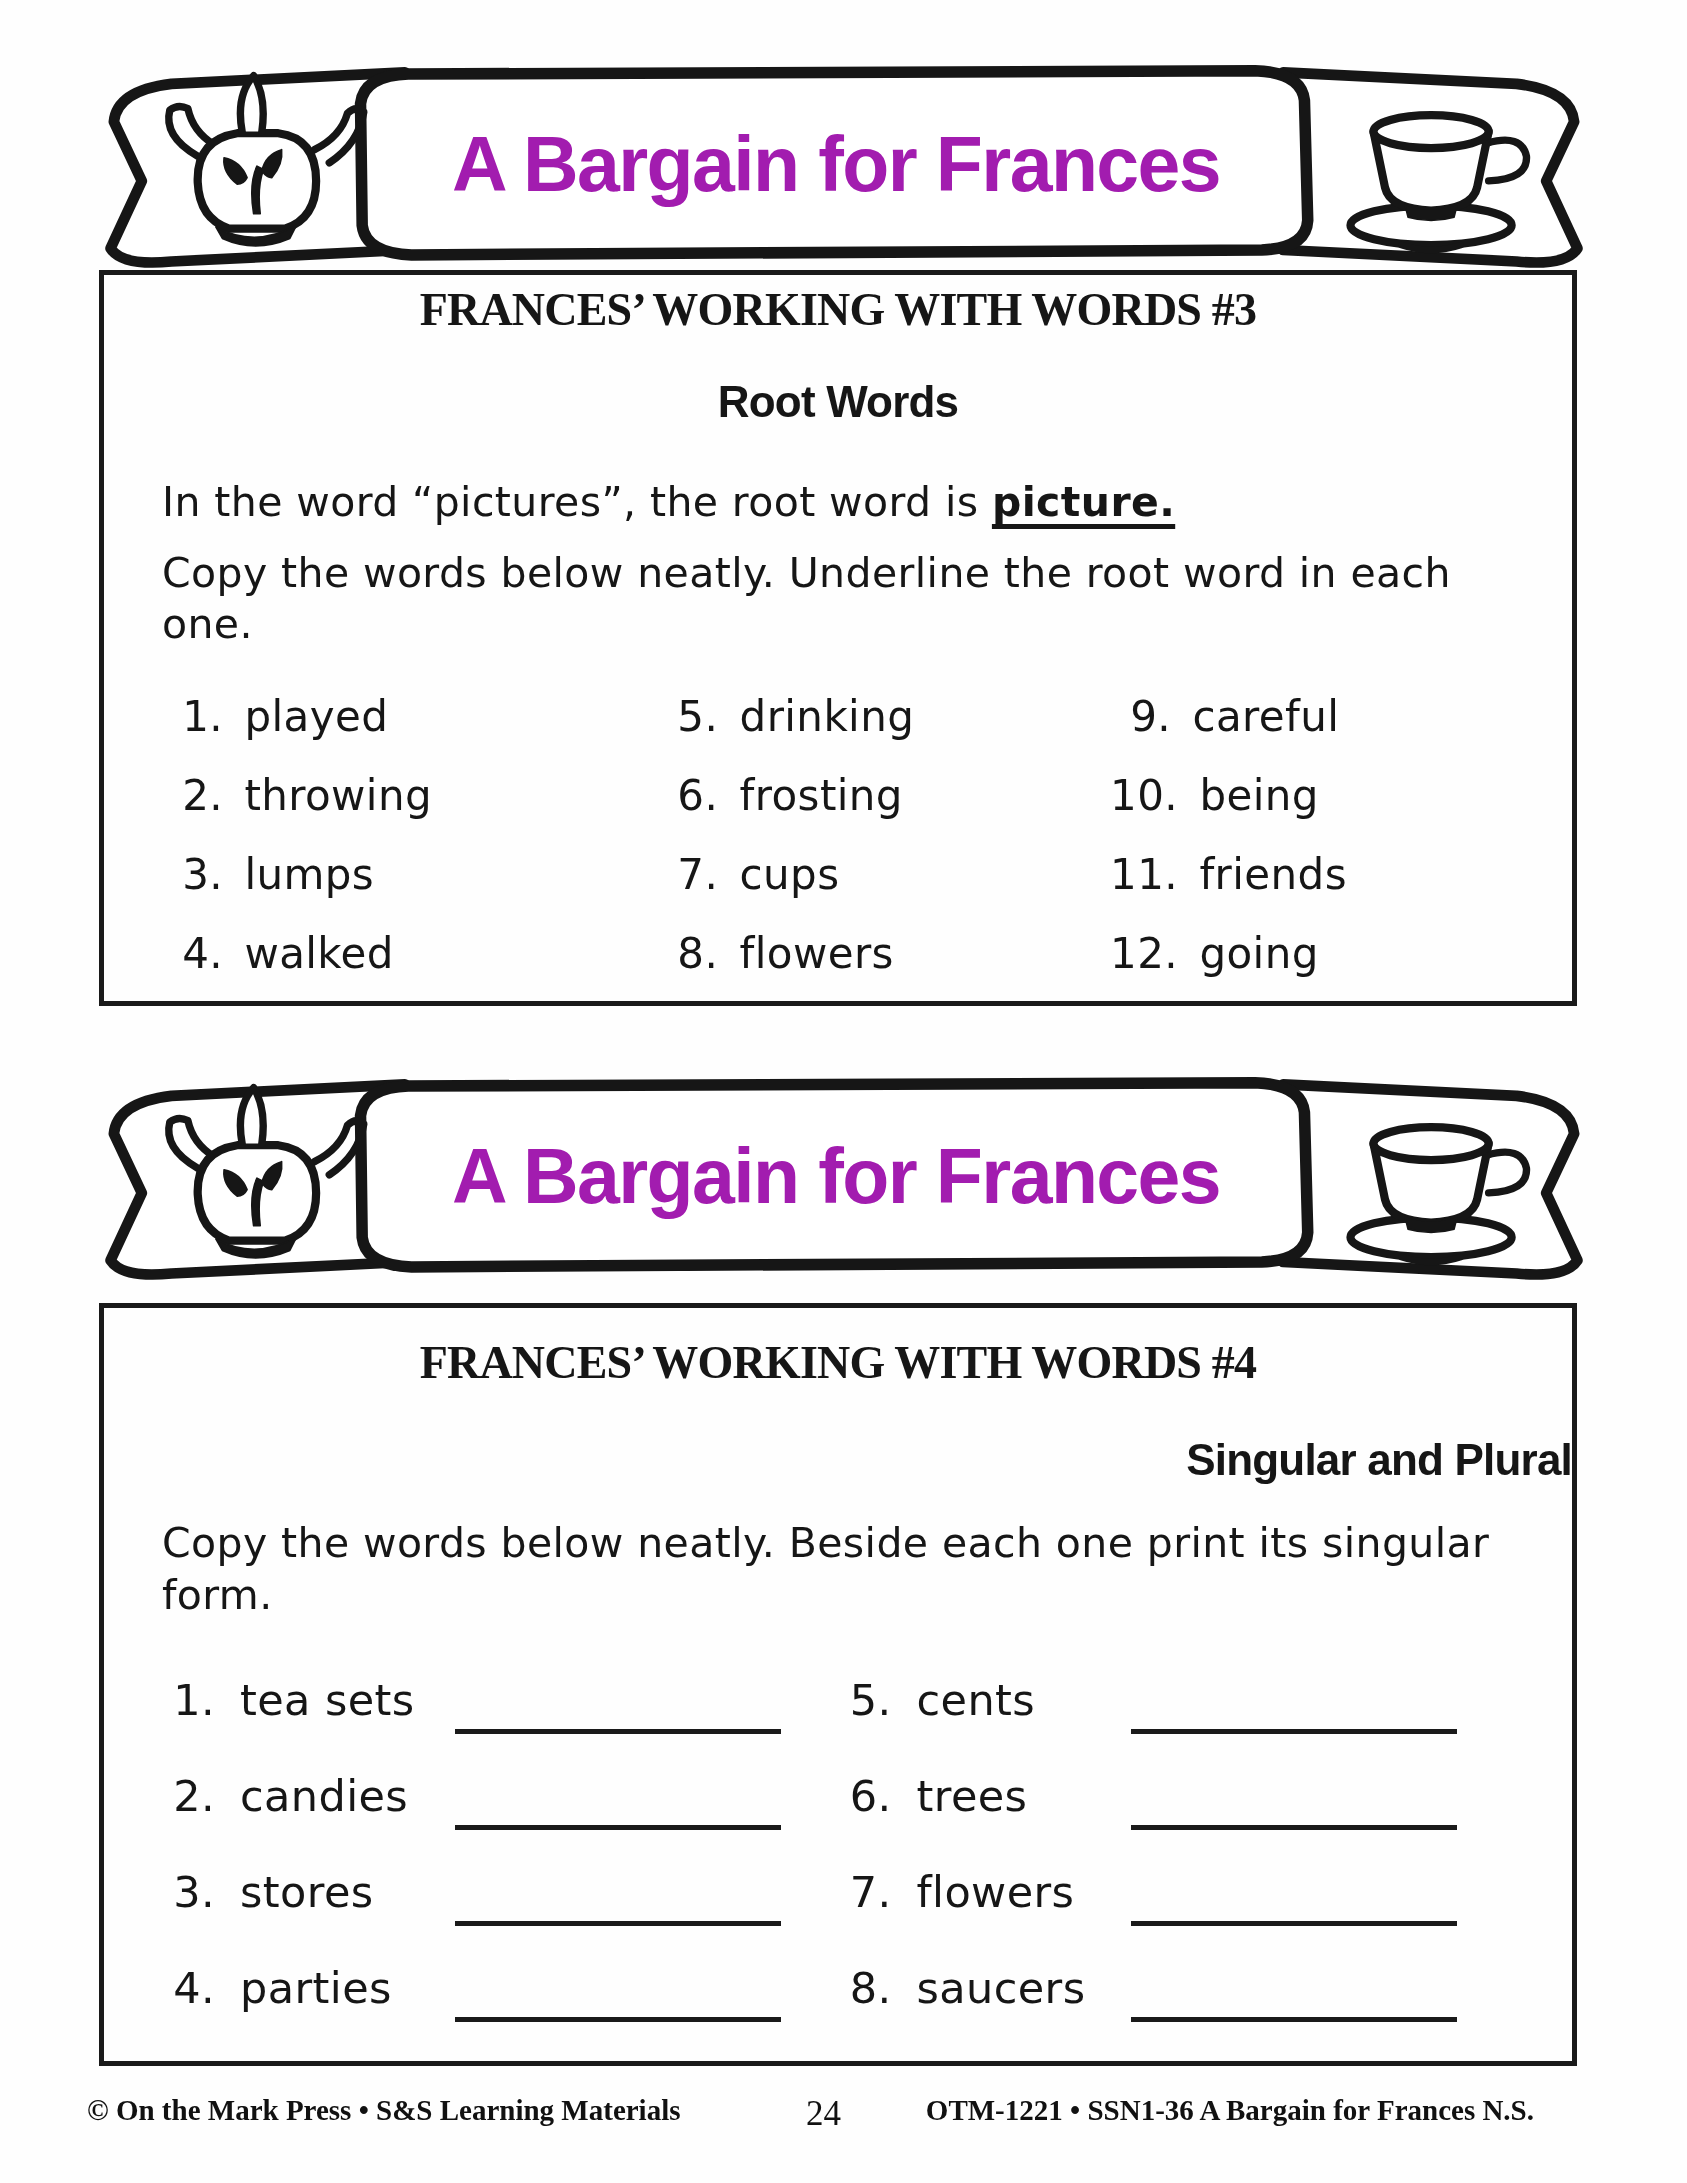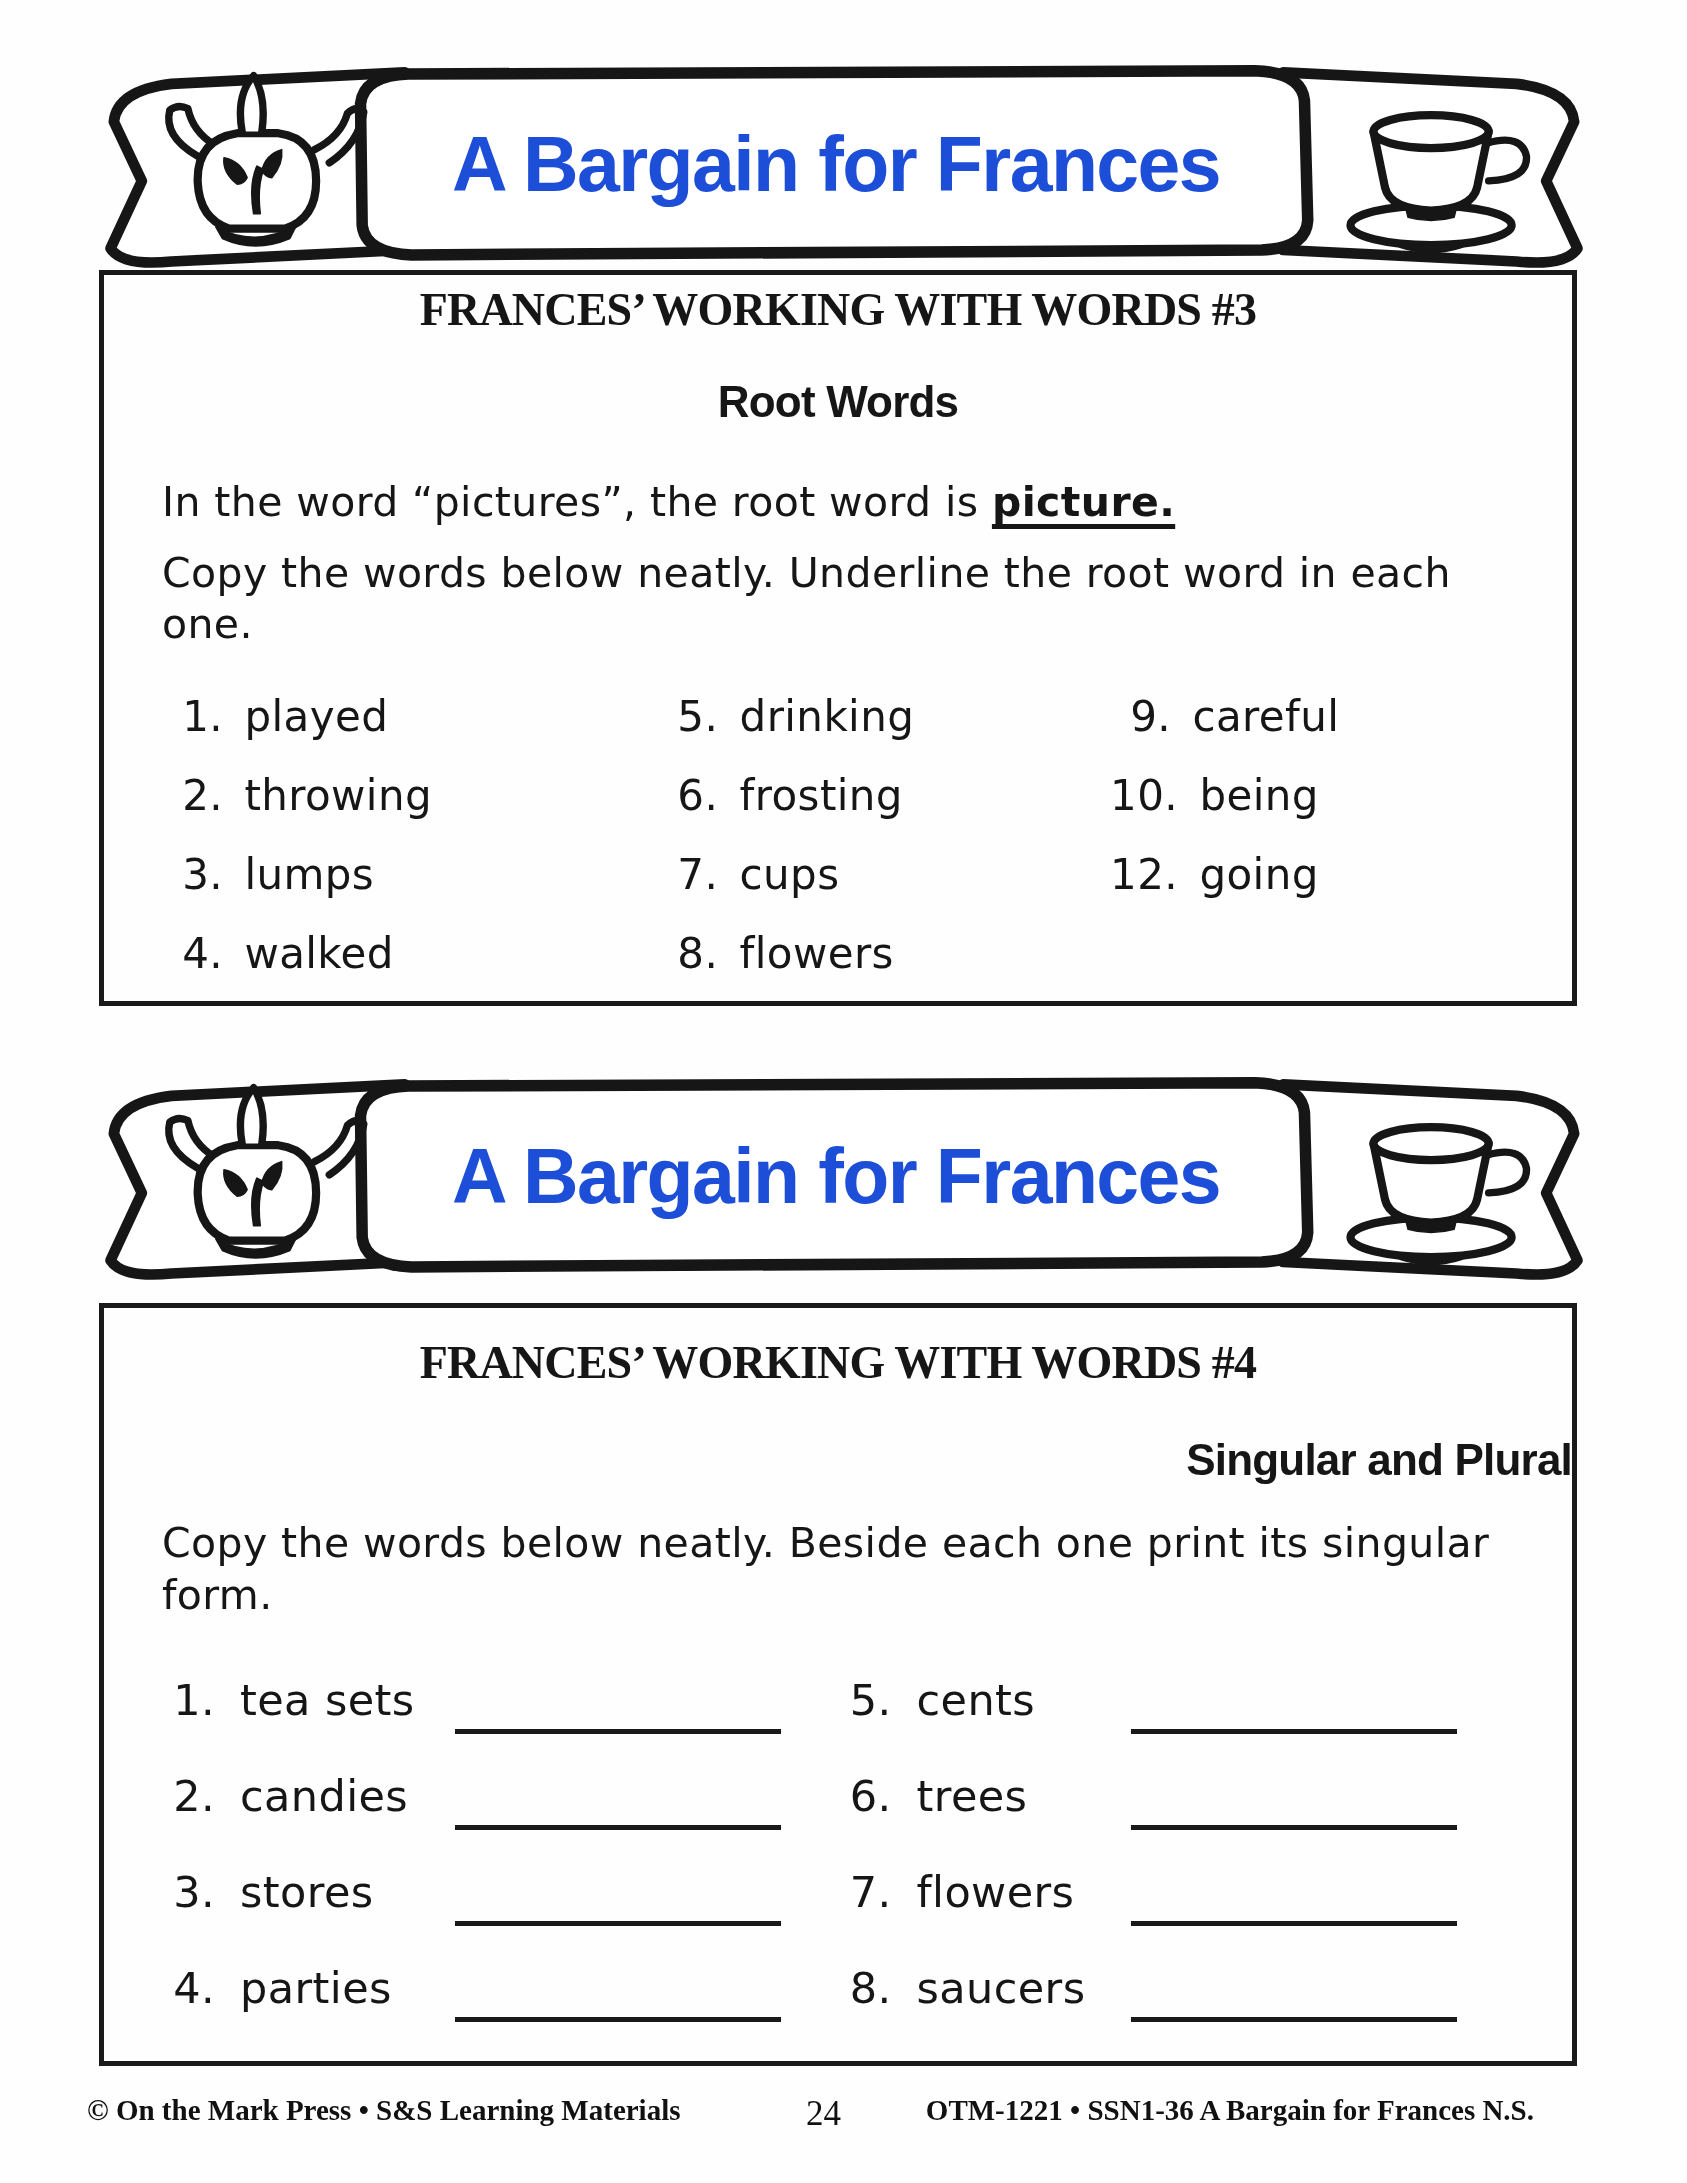--- a/index.html
+++ b/index.html
@@ -11,21 +11,21 @@
 
   
   .banner { position:absolute; left:91px; width:1506px; height:222px; }
   #banner1 { top:51px; }
   #banner2 { top:1063px; }
   .banner svg { position:absolute; left:0; top:0; width:100%; height:100%; }
   .banner-title {
     position:absolute; left:272px; width:946px; top:50%;
     transform:translateY(-47%);
     text-align:center; font-family:"Liberation Sans", sans-serif;
-    font-weight:bold; font-size:77px; letter-spacing:-1.6px; color:#1d4ed8;
+    font-weight:bold; font-size:77px; letter-spacing:-1.6px; color:#a21caf;
     white-space:nowrap;
   }
 
   
   .box { position:absolute; left:99px; width:1468px; border:5.8px solid #1a1a1a; }
   #box1 { top:270px; height:726px; }
   #box2 { top:1279px; height:753px;margin-top:24px; }
 
   .section-header {
     margin:8.2px 25px 0; text-align:center;
@@ -127,20 +127,24 @@
           <span class="num">8.</span>
           <span>flowers</span>
         </div>
       <div class="item">
           <span class="num">9.</span>
           <span>careful</span>
         </div>
       <div class="item">
           <span class="num">10.</span>
           <span>being</span>
+        </div>
+      <div class="item">
+          <span class="num">11.</span>
+          <span>friends</span>
         </div>
       <div class="item">
           <span class="num">12.</span>
           <span>going</span>
         </div>
     </div>
   </div>
 
   <div class="banner" id="banner1">
     <svg viewBox="0 0 1828 270">

